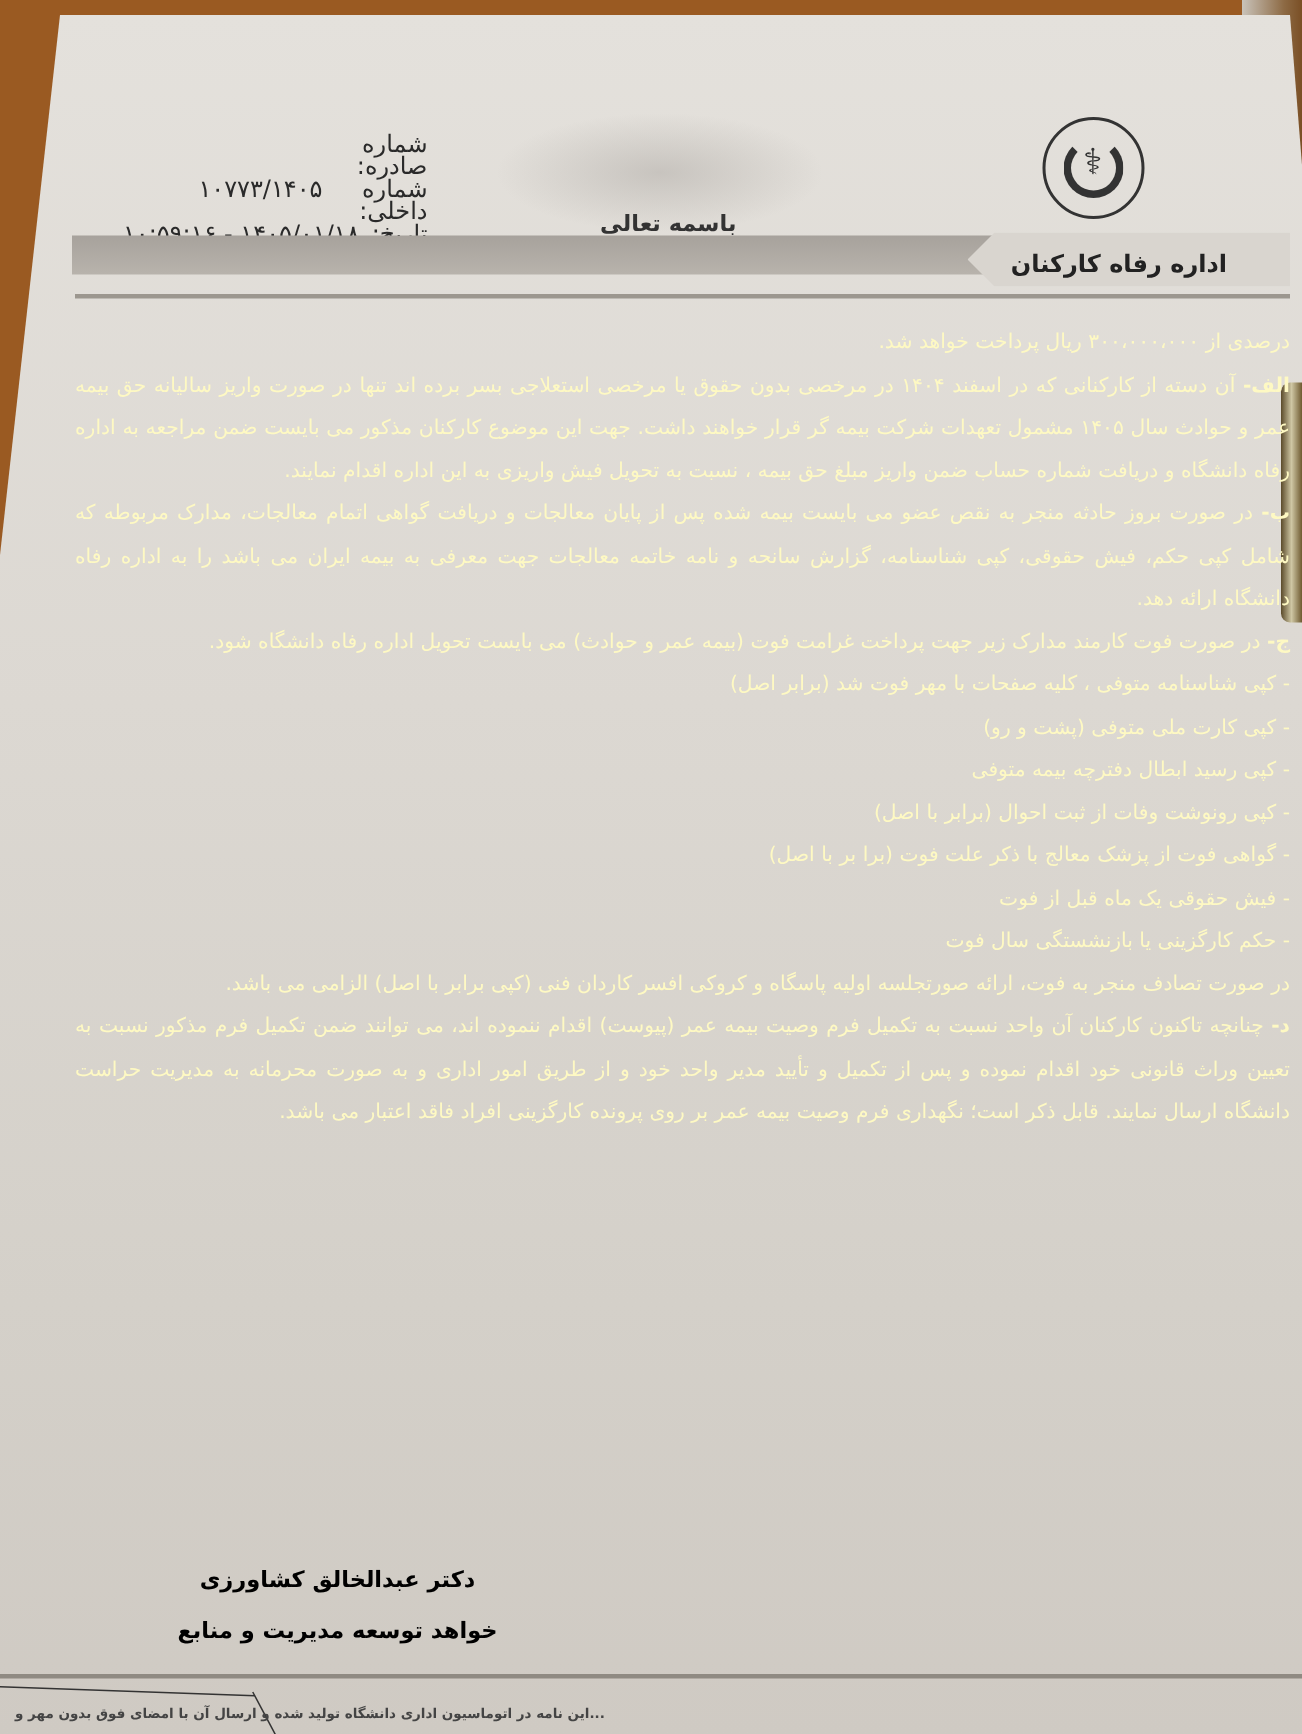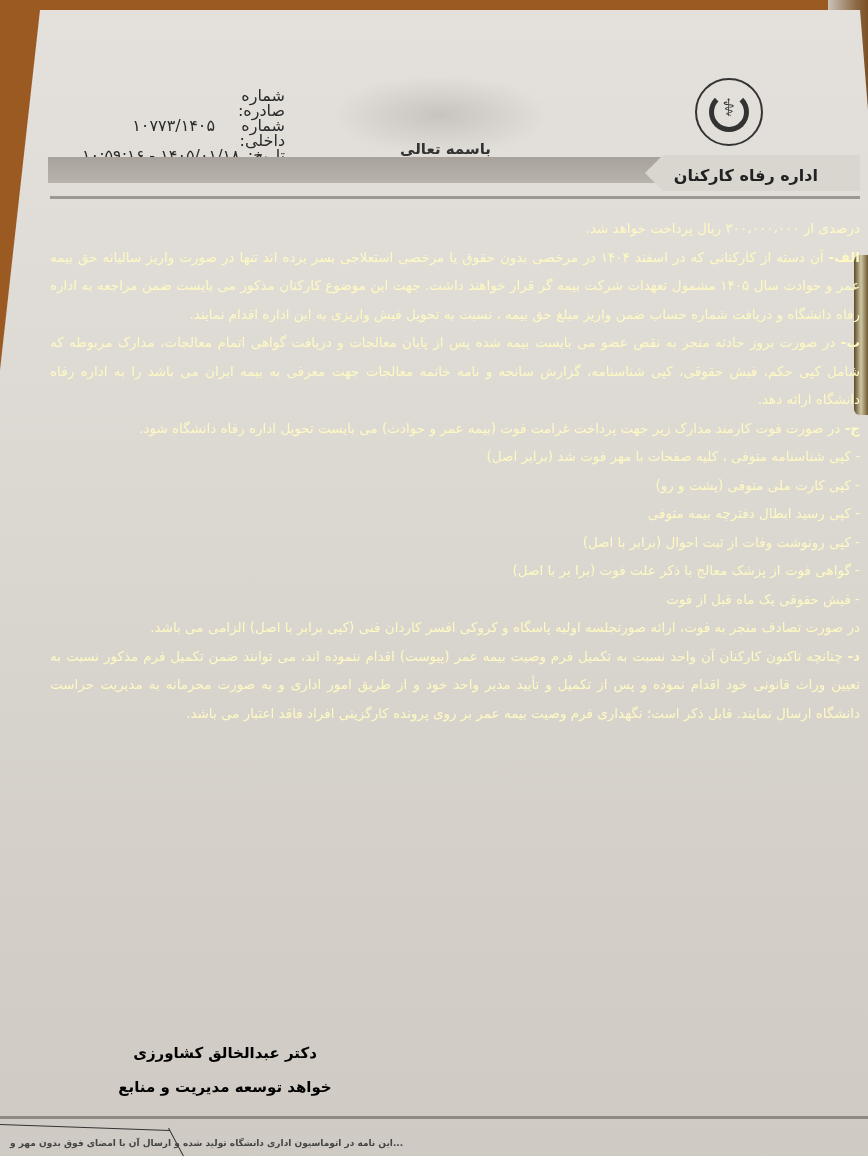--- a/index.html
+++ b/index.html
@@ -134,20 +134,21 @@
   <p>درصدی از ۳۰۰،۰۰۰،۰۰۰ ریال پرداخت خواهد شد.</p>
   <p><span class="b">الف-</span><span> آن دسته از کارکنانی که در اسفند ۱۴۰۴ در مرخصی بدون حقوق یا مرخصی استعلاجی بسر برده اند تنها در صورت واریز سالیانه حق بیمه عمر و حوادث سال ۱۴۰۵ مشمول تعهدات شرکت بیمه گر قرار خواهند داشت. جهت این موضوع کارکنان مذکور می بایست ضمن مراجعه به اداره رفاه دانشگاه و دریافت شماره حساب ضمن واریز مبلغ حق بیمه ، نسبت به تحویل فیش واریزی به این اداره اقدام نمایند.</span></p>
   <p><span class="b">ب-</span><span> در صورت بروز حادثه منجر به نقص عضو می بایست بیمه شده پس از پایان معالجات و دریافت گواهی اتمام معالجات، مدارک مربوطه که شامل کپی حکم، فیش حقوقی، کپی شناسنامه، گزارش سانحه و نامه خاتمه معالجات جهت معرفی به بیمه ایران می باشد را به اداره رفاه دانشگاه ارائه دهد.</span></p>
   <p><span class="b">ج-</span><span> در صورت فوت کارمند مدارک زیر جهت پرداخت غرامت فوت (بیمه عمر و حوادث) می بایست تحویل اداره رفاه دانشگاه شود.</span></p>
   <p class="list-item">- کپی شناسنامه متوفی ، کلیه صفحات با مهر فوت شد (برابر اصل)</p>
   <p class="list-item">- کپی کارت ملی متوفی (پشت و رو)</p>
   <p class="list-item">- کپی رسید ابطال دفترچه بیمه متوفی</p>
   <p class="list-item">- کپی رونوشت وفات از ثبت احوال (برابر با اصل)</p>
   <p class="list-item">- گواهی فوت از پزشک معالج با ذکر علت فوت (برا بر با اصل)</p>
   <p class="list-item">- فیش حقوقی یک ماه قبل از فوت</p>
+  <p class="list-item">- حکم کارگزینی یا بازنشستگی سال فوت</p>
   <p>در صورت تصادف منجر به فوت، ارائه صورتجلسه اولیه پاسگاه و کروکی افسر کاردان فنی (کپی برابر با اصل) الزامی می باشد.</p>
   <p><span class="b">د-</span><span> چنانچه تاکنون کارکنان آن واحد نسبت به تکمیل فرم وصیت بیمه عمر (پیوست) اقدام ننموده اند، می توانند ضمن تکمیل فرم مذکور نسبت به تعیین وراث قانونی خود اقدام نموده و پس از تکمیل و تأیید مدیر واحد خود و از طریق امور اداری و به صورت محرمانه به مدیریت حراست دانشگاه ارسال نمایند. قابل ذکر است؛ نگهداری فرم وصیت بیمه عمر بر روی پرونده کارگزینی افراد فاقد اعتبار می باشد.</span></p>
 </div>
 
 <div class="sign">
   <div>دکتر عبدالخالق کشاورزی</div>
   <div>خواهد توسعه مدیریت و منابع</div>
 </div>
 
 <div class="rule-bot"></div>

